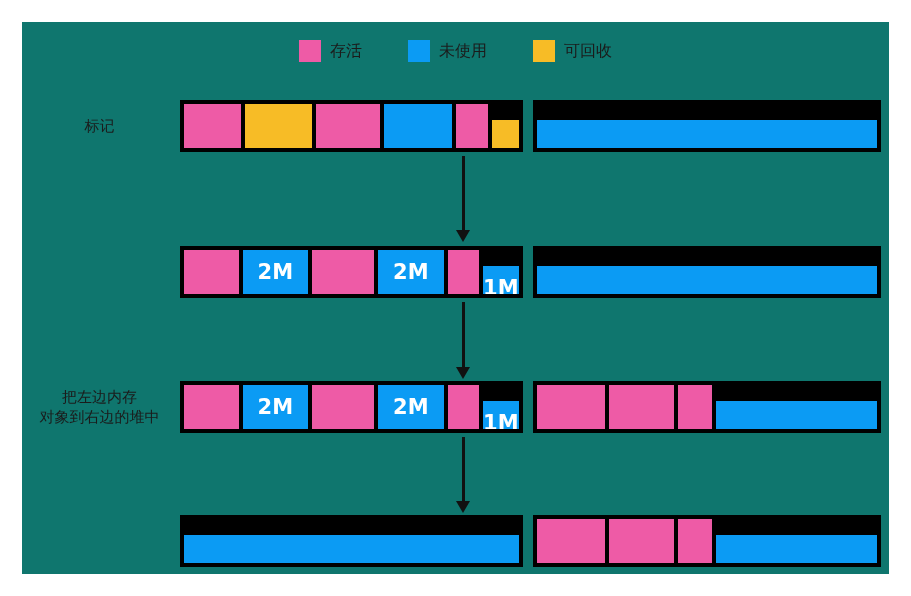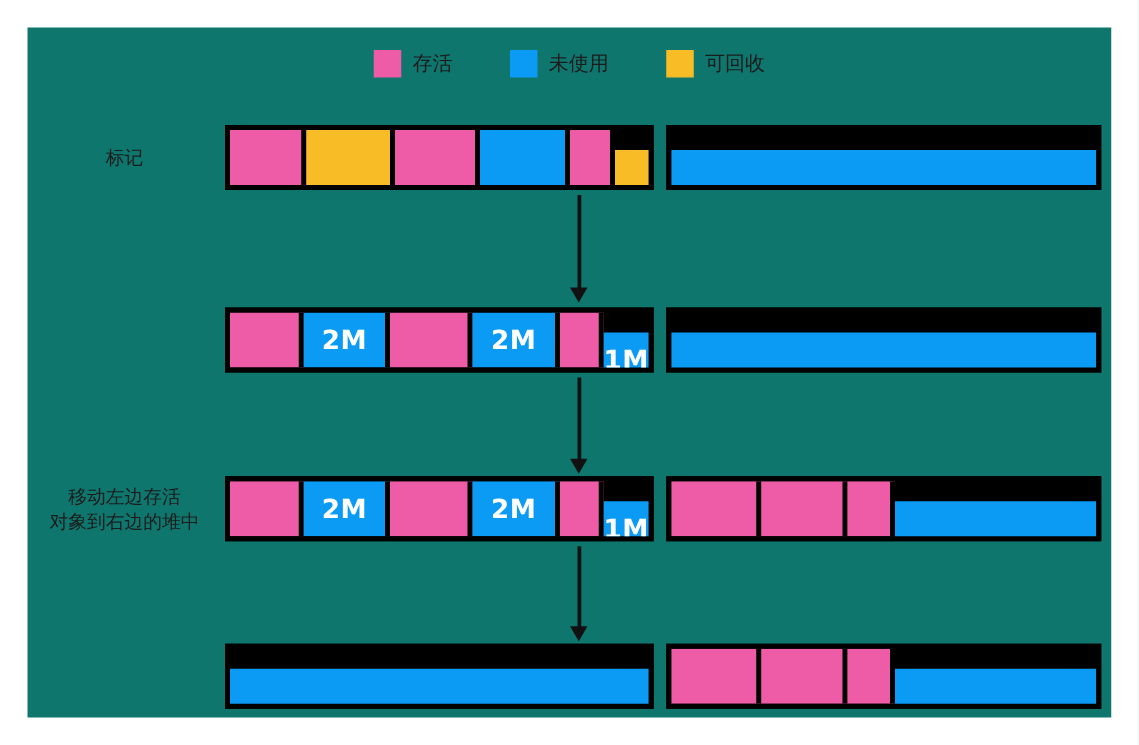--- a/index.html
+++ b/index.html
@@ -165,21 +165,21 @@
           <div class="seg" style="background: rgb(238, 91, 166); flex: 70 0 0px;"></div>
           <div class="seg" style="background: rgb(11, 155, 244); flex: 74 0 0px;">2M</div>
           <div class="seg" style="background: rgb(238, 91, 166); flex: 35 0 0px;"></div>
           <div class="seg" style="background: rgb(11, 155, 244); flex: 29 0 0px; border-right: 0px;">1M</div>
         </div>
         <div class="bar bar-right">
           <div class="seg" style="background: rgb(11, 155, 244); flex: 340 0 0px; border-right: 0px;"></div>
         </div>
       </div>
       <div class="row" style="top: 359px;">
-        <div class="row-label">移动左边存活
+        <div class="row-label">把左边内存
 对象到右边的堆中</div>
         <div class="bar bar-left">
           <div class="seg" style="background: rgb(238, 91, 166); flex: 62 0 0px;"></div>
           <div class="seg" style="background: rgb(11, 155, 244); flex: 73 0 0px;">2M</div>
           <div class="seg" style="background: rgb(238, 91, 166); flex: 70 0 0px;"></div>
           <div class="seg" style="background: rgb(11, 155, 244); flex: 74 0 0px;">2M</div>
           <div class="seg" style="background: rgb(238, 91, 166); flex: 35 0 0px;"></div>
           <div class="seg" style="background: rgb(11, 155, 244); flex: 29 0 0px; border-right: 0px;">1M</div>
         </div>
         <div class="bar bar-right">

